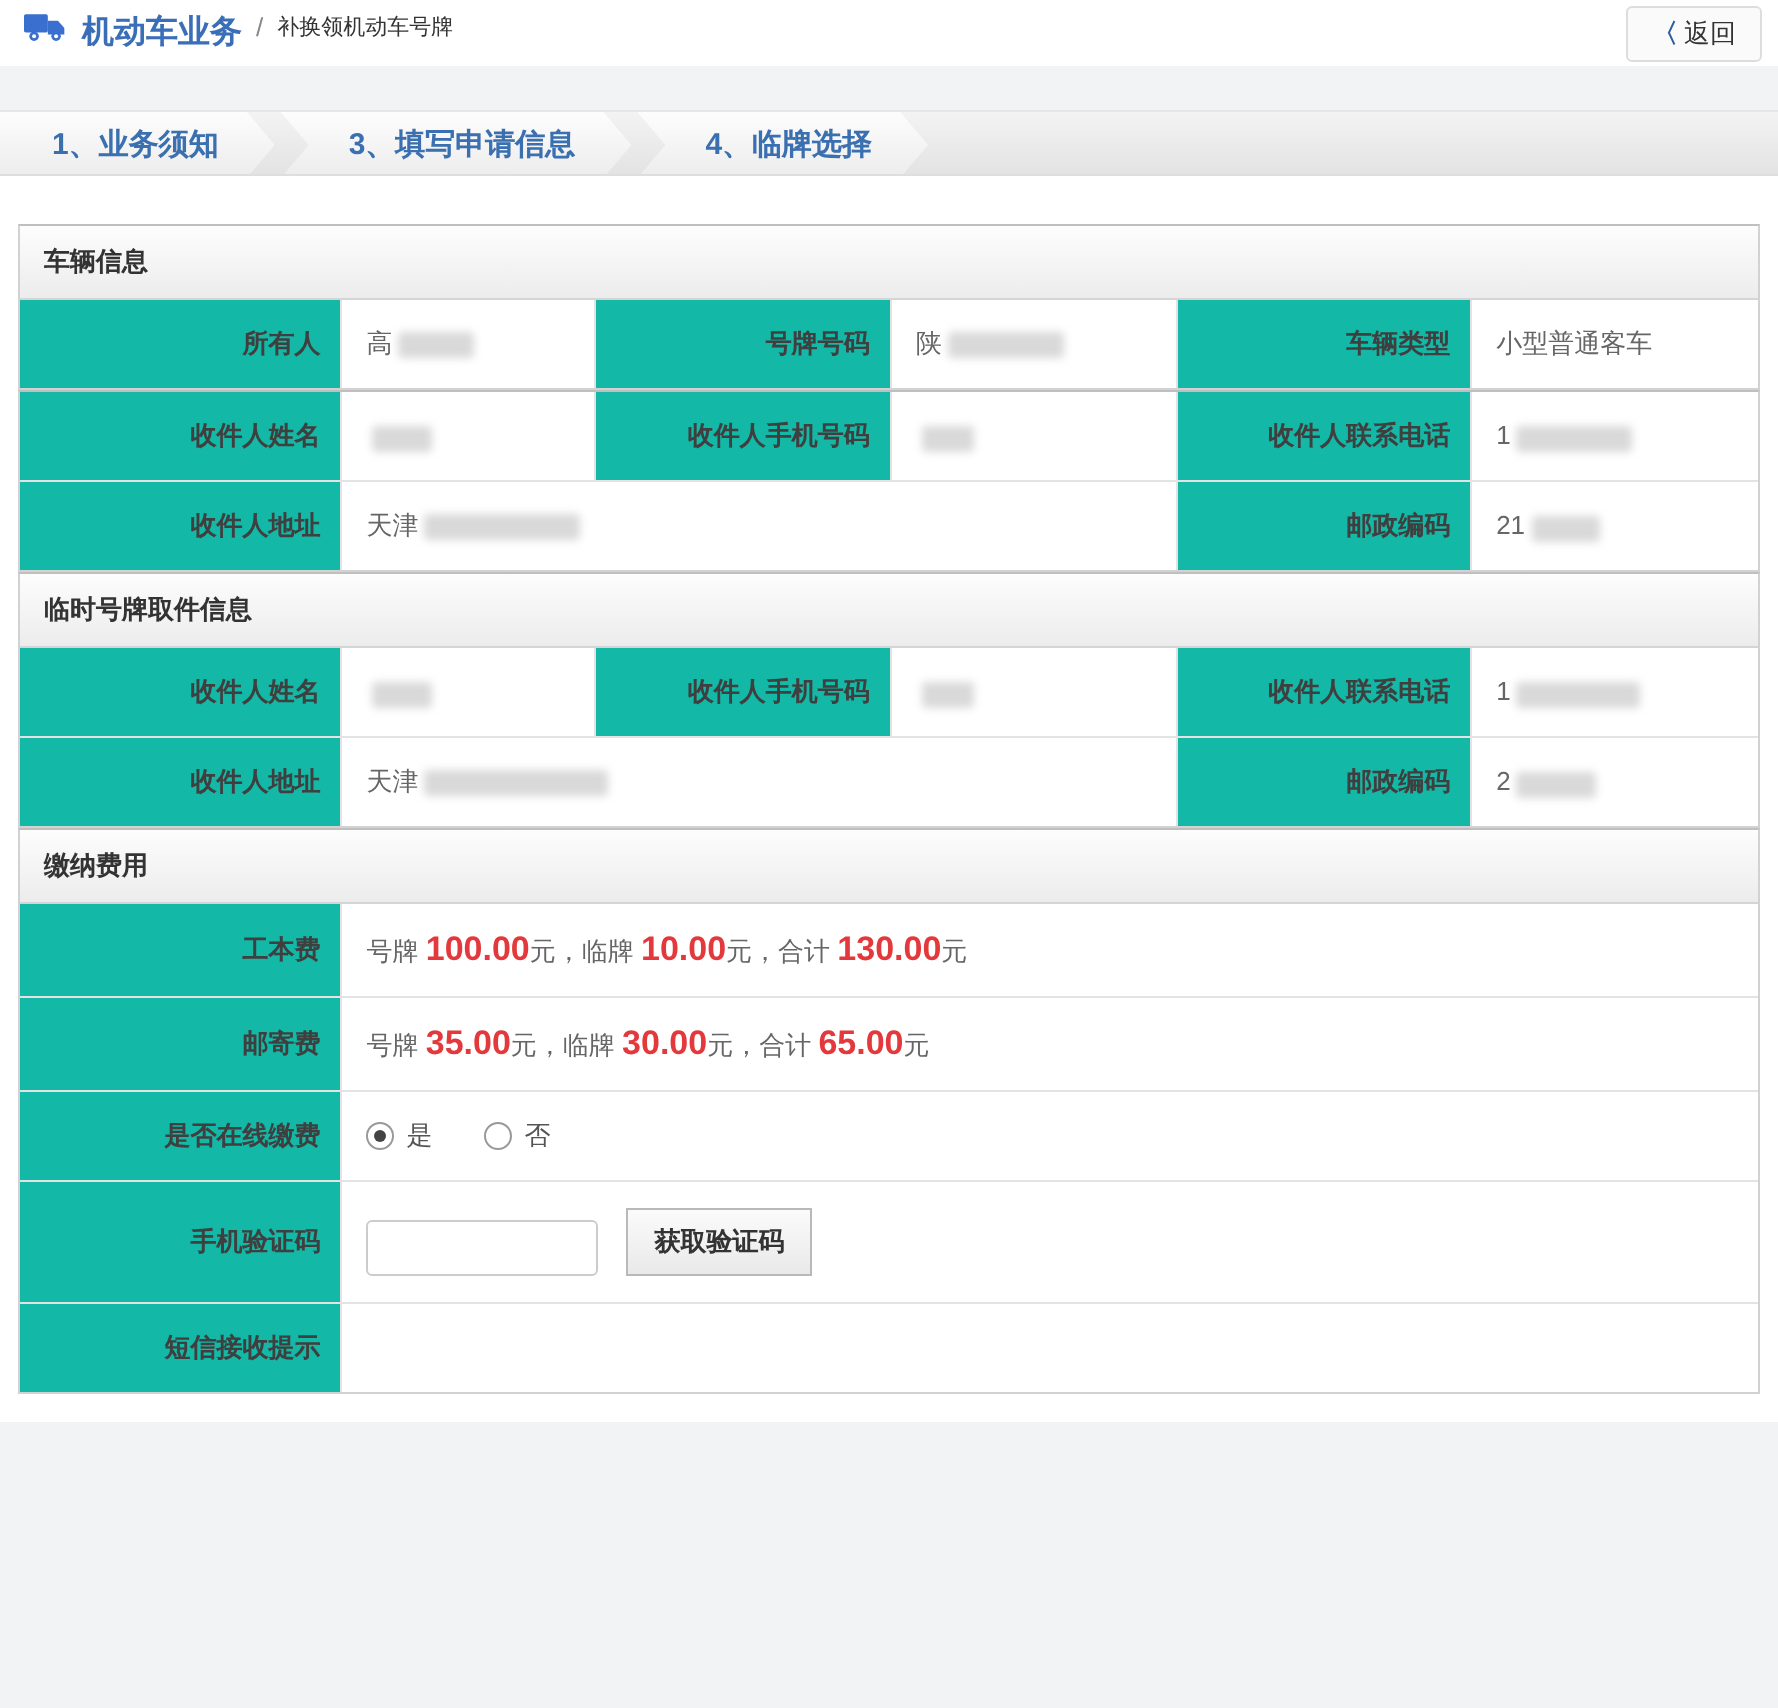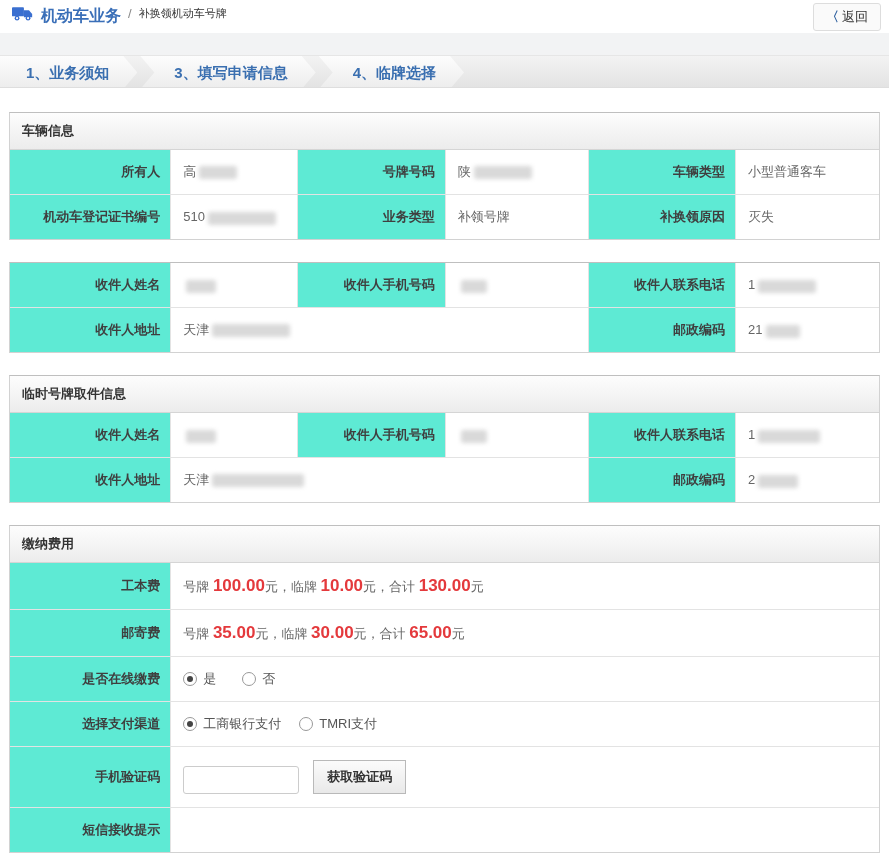--- a/index.html
+++ b/index.html
@@ -36,28 +36,28 @@
   .step {
     height:33px; line-height:33px; font-weight:bold; font-size:15px;
     color:#3a6fb0; padding:0 28px 0 34px; margin-right:3px;
     background:linear-gradient(#fdfdfd,#ececec); white-space:nowrap;
     clip-path:polygon(0 0, calc(100% - 14px) 0, 100% 50%, calc(100% - 14px) 100%, 0 100%, 14px 50%);
   }
   .step.first { clip-path:polygon(0 0, calc(100% - 14px) 0, 100% 50%, calc(100% - 14px) 100%, 0 100%); padding-left:26px; }
   .step.active { background:linear-gradient(#4e96ea,#3c7ddb); color:#fff; }
   
   .content { padding:24px 9px 14px 9px; background:#fff; }
-  .section { border:1px solid #d2d2d2; border-top:1px solid #bfbfbf; margin-bottom:22px; }
+  .section { border:1px solid #d2d2d2; border-top:1px solid #bfbfbf; }
   .sec-header {
     background:linear-gradient(#fdfdfd,#ececec); padding:9px 12px;
     font-weight:bold; color:#333; font-size:13px; border-bottom:1px solid #d5d5d5;
   }
   table { width:100%; border-collapse:collapse; table-layout:fixed; }
   td { border:1px solid #e3e3e3; padding:13px 10px; font-size:13px; vertical-align:middle; }
-  td.lbl { background:#5eead4; font-weight:bold; color:#3f3f3f; text-align:right; }
+  td.lbl { background:#14b8a6; font-weight:bold; color:#3f3f3f; text-align:right; }
   td.val { background:#fff; color:#666; text-align:left; padding-left:12px; }
   tr td:first-child { border-left:none; } tr td:last-child { border-right:none; }
   tr:first-child td { border-top:none; } tr:last-child td { border-bottom:none; }
   .redact {
     display:inline-block; height:13px; background:#d9d9d9; border-radius:2px;
     filter:blur(2px); vertical-align:middle; margin-left:3px;
   }
   
   .amt { color:#e4393c; font-weight:bold; font-size:17px; font-family:"Liberation Sans","DejaVu Sans",sans-serif; }
   .fee-cell { color:#666; }
@@ -132,28 +132,20 @@
           </colgroup>
         <tbody>
             <tr>
           <td class="lbl">所有人</td>
           <td class="val"><span>高</span><span class="redact" style="width:38px"></span></td>
           <td class="lbl">号牌号码</td>
           <td class="val"><span>陕</span><span class="redact" style="width:58px"></span></td>
           <td class="lbl">车辆类型</td>
           <td class="val">小型普通客车</td>
         </tr>
-        <tr>
-          <td class="lbl">机动车登记证书编号</td>
-          <td class="val"><span>510</span><span class="redact" style="width:68px"></span></td>
-          <td class="lbl">业务类型</td>
-          <td class="val">补领号牌</td>
-          <td class="lbl">补换领原因</td>
-          <td class="val">灭失</td>
-        </tr>
       </tbody>
         </table>
     </div>
 
     <div class="section">
       <table>
         <colgroup>
             <col style="width:18.5%">
             <col style="width:14.6%">
             <col style="width:17%">
@@ -239,35 +231,20 @@
                     <span>是</span>
                   </span>
               <span class="radio-opt">
                     <span class="radio"></span>
                     <span>否</span>
                   </span>
             </div>
           </td>
         </tr>
         <tr>
-          <td class="lbl">选择支付渠道</td>
-          <td class="val">
-            <div class="radio-group" style="gap:18px;">
-              <span class="radio-opt">
-                    <span class="radio checked"></span>
-                    <span>工商银行支付</span>
-                  </span>
-              <span class="radio-opt">
-                    <span class="radio"></span>
-                    <span>TMRI支付</span>
-                  </span>
-            </div>
-          </td>
-        </tr>
-        <tr>
           <td class="lbl">手机验证码</td>
           <td class="val">
             <div class="captcha-wrap">
               <input type="text" class="captcha-input" value="" style="">
               <button class="get-code-btn">获取验证码</button>
             </div>
           </td>
         </tr>
         <tr>
           <td class="lbl">短信接收提示</td>

